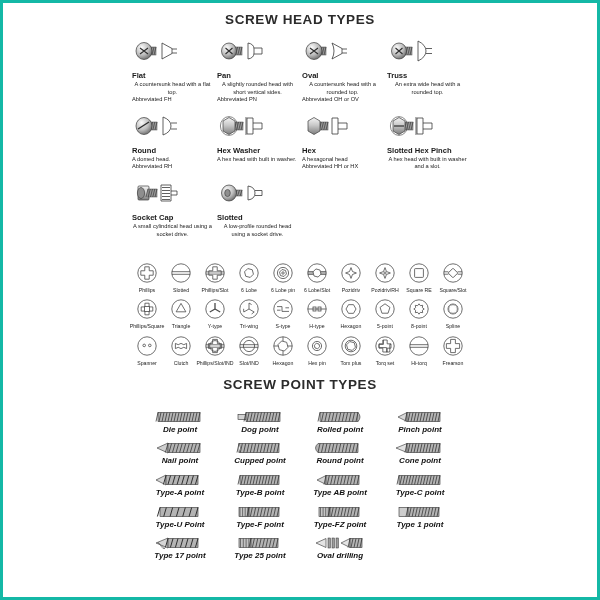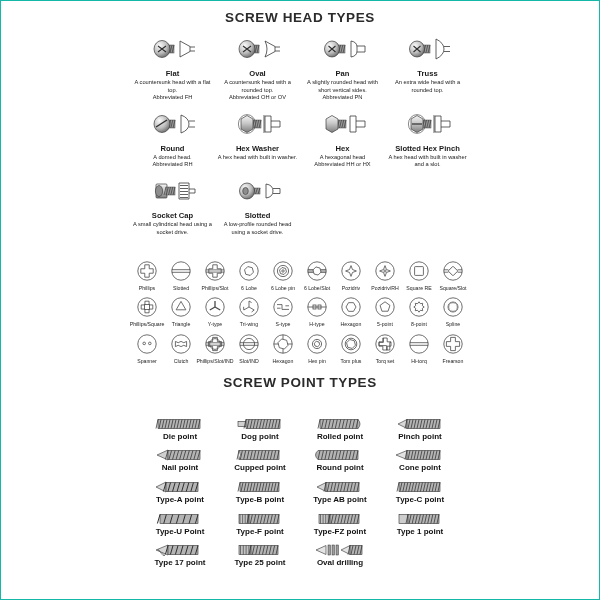--- a/index.html
+++ b/index.html
@@ -7,21 +7,21 @@
     width:600px;height:600px;
     background:#ffffff;
     font-family:"Liberation Sans", sans-serif;
     color:#1a1a1a;
     overflow:hidden;
     position:relative;
   }
   .page{
     width:600px;height:600px;
     box-sizing:border-box;
-    border:1px solid #14b8a6;
+    border:3px solid #14b8a6;
     position:relative;
     background:#fff;
   }
   .section{width:100%;}
   .section-title{
     text-align:center;
     font-size:13.5px;
     font-weight:700;
     letter-spacing:0.6px;
     color:#2b2b2b;
@@ -31,21 +31,21 @@
   
   #head-section{padding-top:9px;}
   .head-grid{
     display:flex;flex-wrap:wrap;
     width:340px;margin:0 auto;
     padding-top:8px;
   }
   .head-cell{
     width:85px;box-sizing:border-box;
     padding:0 2px 2px 2px;
-    display:flex;flex-direction:column;align-items:center;
+    display:flex;flex-direction:column;align-items:flex-start;
     margin-bottom:4px;
   }
   .head-art{height:36px;display:flex;align-items:center;justify-content:center;gap:4px;}
   .head-name{
     font-size:7.6px;font-weight:700;margin-top:1px;text-align:center;line-height:1.15;
   }
   .head-desc{
     font-size:5.7px;text-align:center;line-height:1.32;color:#222;margin-top:0.5px;
     max-width:84px;
   }
@@ -65,21 +65,21 @@
   .drive-art{height:26px;display:flex;align-items:center;justify-content:center;}
   .drive-name{
     font-size:5.2px;text-align:center;line-height:1.2;color:#1d1d1d;margin-top:1px;
     white-space:nowrap;
   }
 
   
   #point-section{padding-top:8px;}
   .point-grid{
     display:flex;flex-wrap:wrap;
-    width:320px;margin:16px auto;padding-top:6px;
+    width:320px;margin:7px auto;padding-top:6px;font-style:italic;
   }
   .point-cell{
     width:80px;box-sizing:border-box;
     display:flex;flex-direction:column;align-items:center;
     margin-bottom:2px;
   }
   .point-art{height:20px;display:flex;align-items:flex-end;justify-content:center;}
   .point-name{
     font-size:8px;font-weight:700;text-align:center;line-height:1.2;color:#111;margin-top:0px;
     white-space:nowrap;
@@ -125,20 +125,54 @@
             </svg>
           </div>
           <div class="head-name">Flat</div>
           <div class="head-desc">A countersunk head with a flat top.</div>
           <div class="head-abbr">Abbreviated FH</div>
         </div>
         <div class="head-cell">
           <div class="head-art">
             <svg width="46" height="34" viewBox="0 0 46 34">
               <defs>
+                <linearGradient id="mg_screwheadpan" x1="0" y1="0" x2="0" y2="1">
+                  <stop offset="0" stop-color="#f4f4f4"></stop>
+                  <stop offset="0.45" stop-color="#c9c9c9"></stop>
+                  <stop offset="1" stop-color="#7d7d7d"></stop>
+                </linearGradient>
+                <radialGradient id="mg_screwheadpanr" cx="0.35" cy="0.3" r="0.8">
+                  <stop offset="0" stop-color="#fbfbfb"></stop>
+                  <stop offset="0.55" stop-color="#bdbdbd"></stop>
+                  <stop offset="1" stop-color="#5f5f5f"></stop>
+                </radialGradient>
+              </defs>
+              <g>
+                <rect x="14" y="11" width="11" height="8" fill="#9a9a9a" stroke="#4a4a4a" stroke-width="0.5"></rect>
+                <line x1="14" y1="11" x2="12" y2="19" stroke="#3a3a3a" stroke-width="0.7"></line>
+                <line x1="16.2" y1="11" x2="14.2" y2="19" stroke="#3a3a3a" stroke-width="0.7"></line>
+                <line x1="18.4" y1="11" x2="16.4" y2="19" stroke="#3a3a3a" stroke-width="0.7"></line>
+                <line x1="20.6" y1="11" x2="18.6" y2="19" stroke="#3a3a3a" stroke-width="0.7"></line>
+                <line x1="22.8" y1="11" x2="20.8" y2="19" stroke="#3a3a3a" stroke-width="0.7"></line>
+                <line x1="25" y1="11" x2="23" y2="19" stroke="#3a3a3a" stroke-width="0.7"></line>
+              </g>
+              <ellipse cx="12" cy="15" rx="7.5" ry="8" fill="url(#mg_screwheadpanr)" stroke="#3c3c3c" stroke-width="0.7"></ellipse>
+              <path d="M8.5 12 L15.5 18 M15.5 12 L8.5 18" stroke="#2e2e2e" stroke-width="1.1" fill="none"></path>
+              <path d="M31 7 Q37 8 37 13 L37 17 Q37 22 31 23 Z" fill="none" stroke="#3a3a3a" stroke-width="0.8"></path>
+              <path d="M37 12 L45 12 M37 18 L45 18 M45 12 L45 18" fill="none" stroke="#3a3a3a" stroke-width="0.8"></path>
+            </svg>
+          </div>
+          <div class="head-name">Pan</div>
+          <div class="head-desc">A slightly rounded head with short vertical sides.</div>
+          <div class="head-abbr">Abbreviated PN</div>
+        </div>
+        <div class="head-cell">
+          <div class="head-art">
+            <svg width="46" height="34" viewBox="0 0 46 34">
+              <defs>
                 <linearGradient id="mg_screwheadoval" x1="0" y1="0" x2="0" y2="1">
                   <stop offset="0" stop-color="#f4f4f4"></stop>
                   <stop offset="0.45" stop-color="#c9c9c9"></stop>
                   <stop offset="1" stop-color="#7d7d7d"></stop>
                 </linearGradient>
                 <radialGradient id="mg_screwheadovalr" cx="0.35" cy="0.3" r="0.8">
                   <stop offset="0" stop-color="#fbfbfb"></stop>
                   <stop offset="0.55" stop-color="#bdbdbd"></stop>
                   <stop offset="1" stop-color="#5f5f5f"></stop>
                 </radialGradient>
@@ -154,54 +188,20 @@
               </g>
               <ellipse cx="12" cy="15" rx="8" ry="8.5" fill="url(#mg_screwheadovalr)" stroke="#3c3c3c" stroke-width="0.7"></ellipse>
               <path d="M8 12 L16 18 M16 12 L8 18" stroke="#2e2e2e" stroke-width="1.1" fill="none"></path>
               <path d="M30 7 Q34 15 30 23 L40 17.5 L40 12.5 Z" fill="none" stroke="#3a3a3a" stroke-width="0.8"></path>
               <path d="M40 13 L45 13 M40 17 L45 17" fill="none" stroke="#3a3a3a" stroke-width="0.8"></path>
             </svg>
           </div>
           <div class="head-name">Oval</div>
           <div class="head-desc">A countersunk head with a rounded top.</div>
           <div class="head-abbr">Abbreviated OH or OV</div>
-        </div>
-        <div class="head-cell">
-          <div class="head-art">
-            <svg width="46" height="34" viewBox="0 0 46 34">
-              <defs>
-                <linearGradient id="mg_screwheadpan" x1="0" y1="0" x2="0" y2="1">
-                  <stop offset="0" stop-color="#f4f4f4"></stop>
-                  <stop offset="0.45" stop-color="#c9c9c9"></stop>
-                  <stop offset="1" stop-color="#7d7d7d"></stop>
-                </linearGradient>
-                <radialGradient id="mg_screwheadpanr" cx="0.35" cy="0.3" r="0.8">
-                  <stop offset="0" stop-color="#fbfbfb"></stop>
-                  <stop offset="0.55" stop-color="#bdbdbd"></stop>
-                  <stop offset="1" stop-color="#5f5f5f"></stop>
-                </radialGradient>
-              </defs>
-              <g>
-                <rect x="14" y="11" width="11" height="8" fill="#9a9a9a" stroke="#4a4a4a" stroke-width="0.5"></rect>
-                <line x1="14" y1="11" x2="12" y2="19" stroke="#3a3a3a" stroke-width="0.7"></line>
-                <line x1="16.2" y1="11" x2="14.2" y2="19" stroke="#3a3a3a" stroke-width="0.7"></line>
-                <line x1="18.4" y1="11" x2="16.4" y2="19" stroke="#3a3a3a" stroke-width="0.7"></line>
-                <line x1="20.6" y1="11" x2="18.6" y2="19" stroke="#3a3a3a" stroke-width="0.7"></line>
-                <line x1="22.8" y1="11" x2="20.8" y2="19" stroke="#3a3a3a" stroke-width="0.7"></line>
-                <line x1="25" y1="11" x2="23" y2="19" stroke="#3a3a3a" stroke-width="0.7"></line>
-              </g>
-              <ellipse cx="12" cy="15" rx="7.5" ry="8" fill="url(#mg_screwheadpanr)" stroke="#3c3c3c" stroke-width="0.7"></ellipse>
-              <path d="M8.5 12 L15.5 18 M15.5 12 L8.5 18" stroke="#2e2e2e" stroke-width="1.1" fill="none"></path>
-              <path d="M31 7 Q37 8 37 13 L37 17 Q37 22 31 23 Z" fill="none" stroke="#3a3a3a" stroke-width="0.8"></path>
-              <path d="M37 12 L45 12 M37 18 L45 18 M45 12 L45 18" fill="none" stroke="#3a3a3a" stroke-width="0.8"></path>
-            </svg>
-          </div>
-          <div class="head-name">Pan</div>
-          <div class="head-desc">A slightly rounded head with short vertical sides.</div>
-          <div class="head-abbr">Abbreviated PN</div>
         </div>
         <div class="head-cell">
           <div class="head-art">
             <svg width="46" height="34" viewBox="0 0 46 34">
               <defs>
                 <linearGradient id="mg_screwheadtruss" x1="0" y1="0" x2="0" y2="1">
                   <stop offset="0" stop-color="#f4f4f4"></stop>
                   <stop offset="0.45" stop-color="#c9c9c9"></stop>
                   <stop offset="1" stop-color="#7d7d7d"></stop>
                 </linearGradient>

